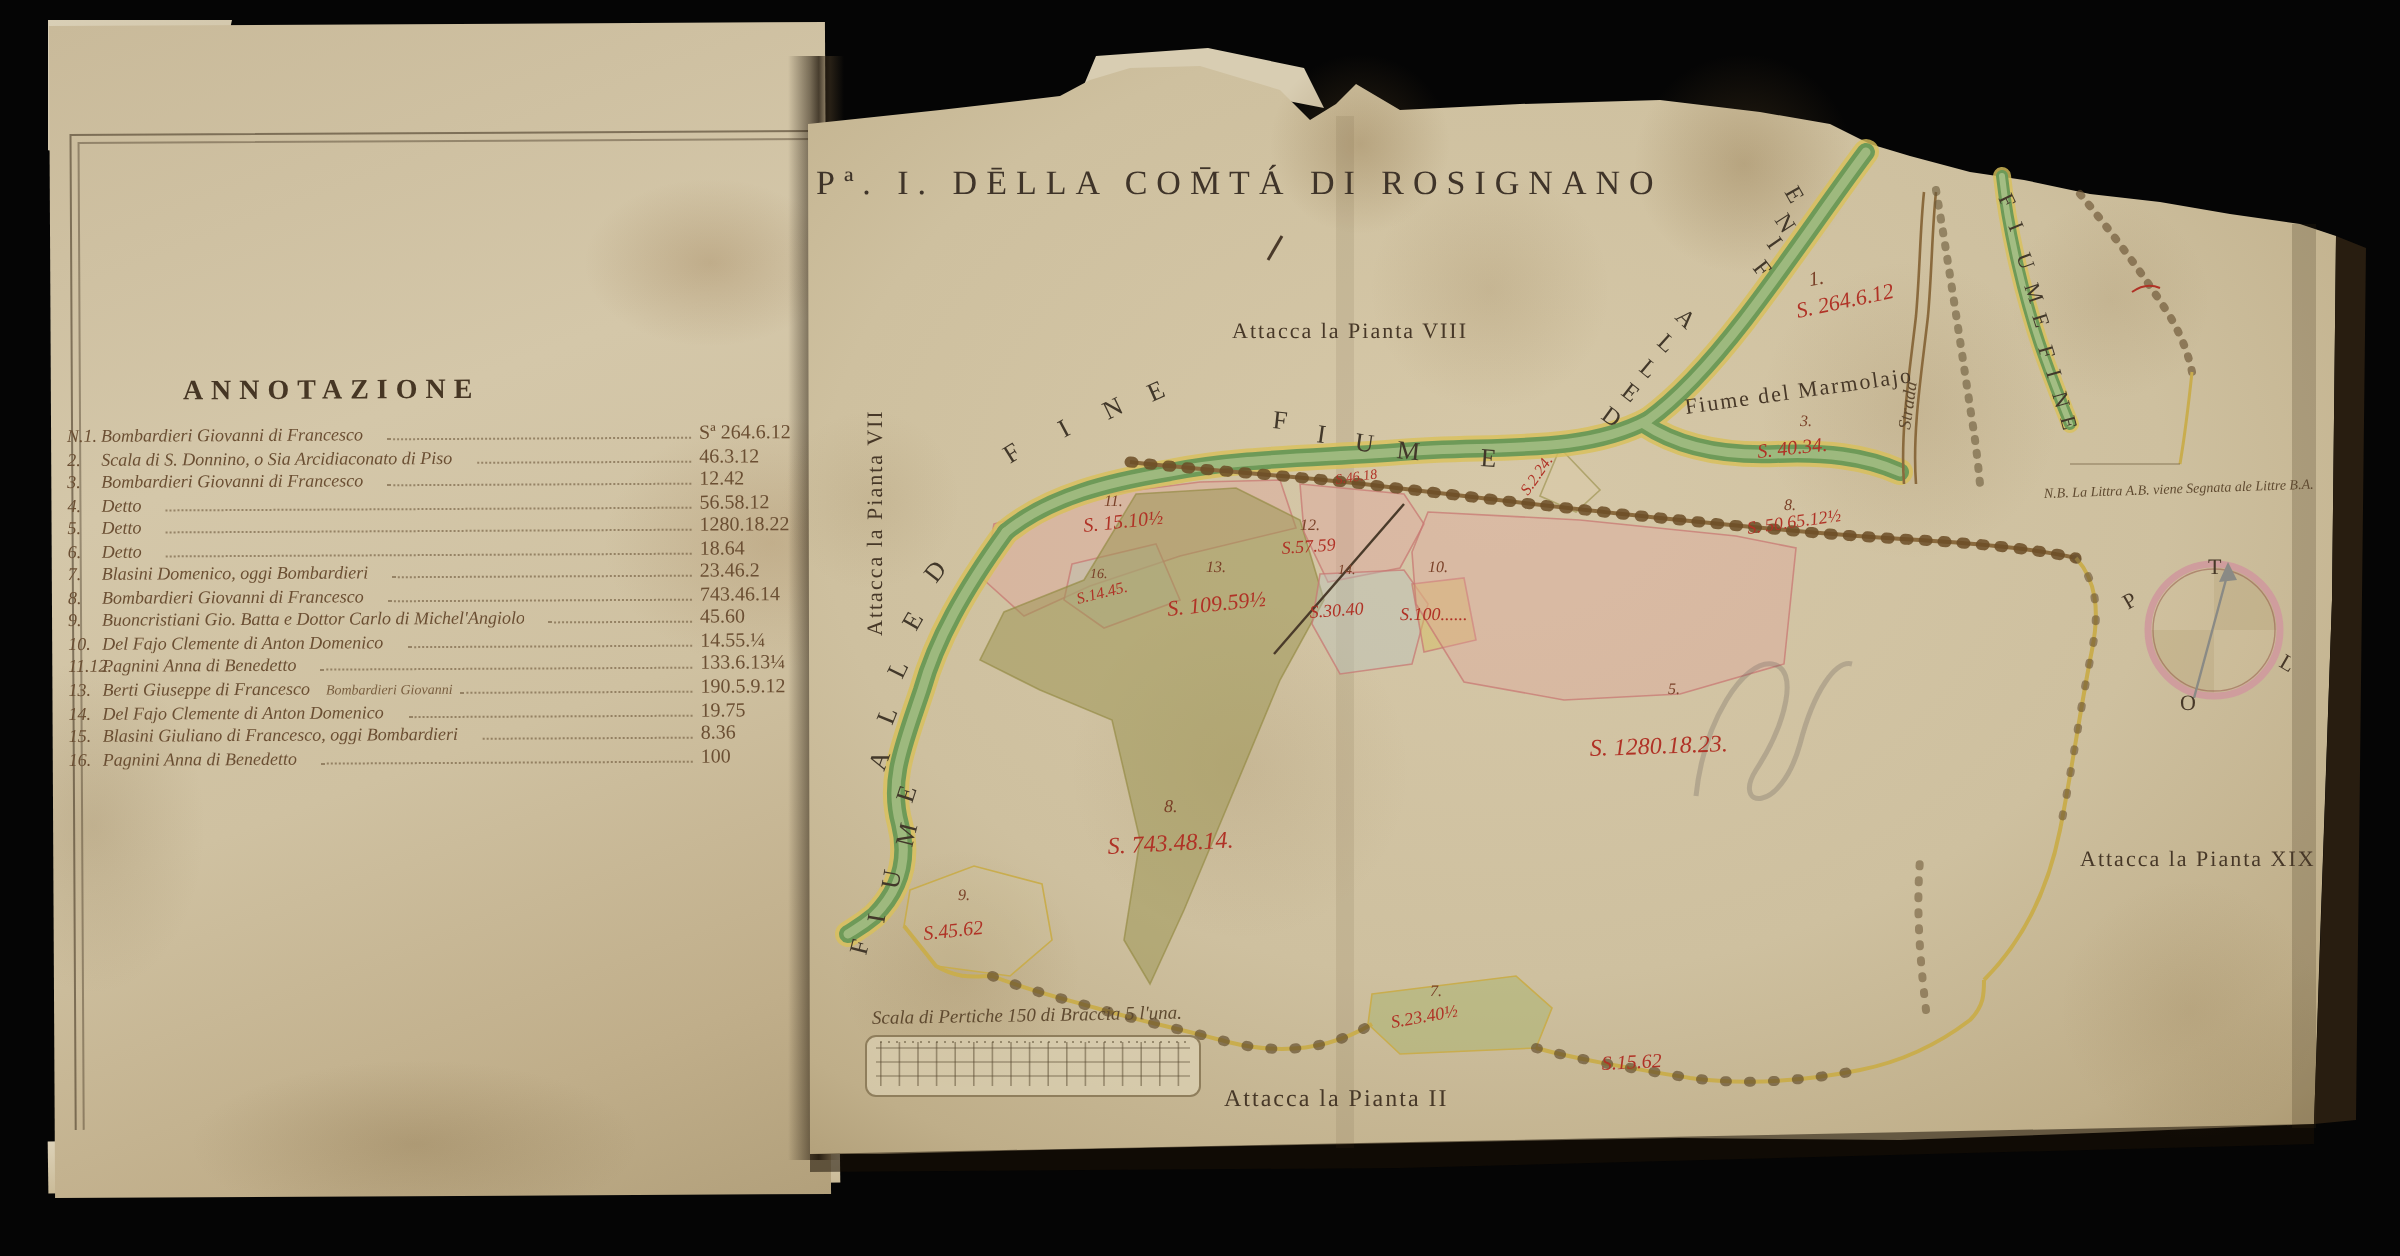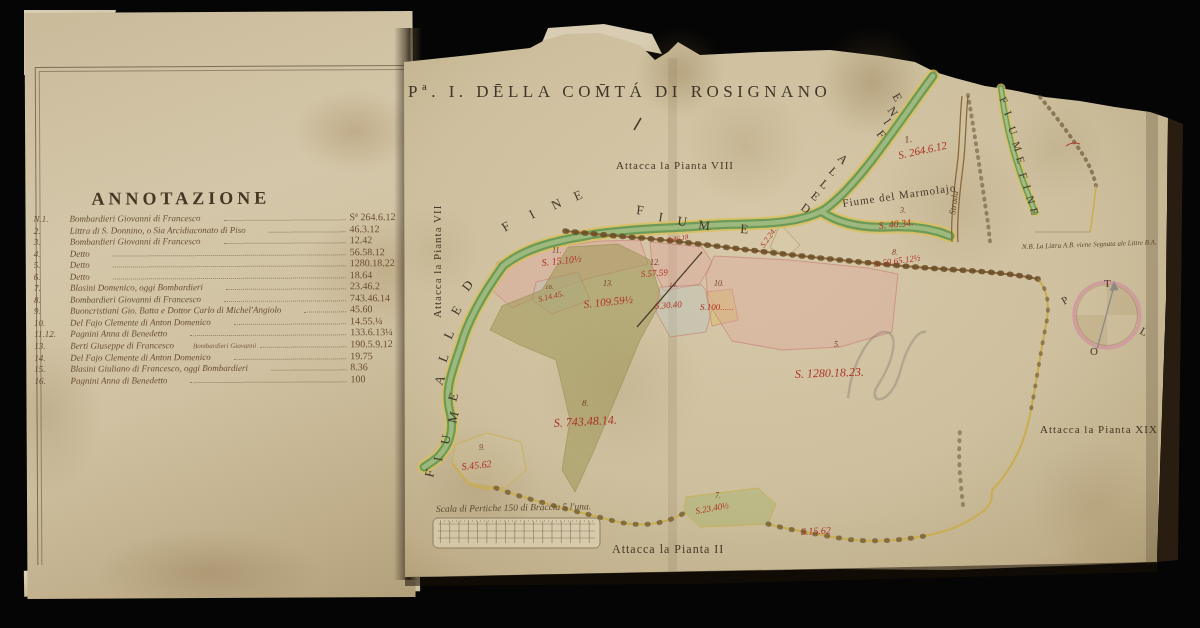--- a/index.html
+++ b/index.html
@@ -16,27 +16,27 @@
     transform:rotate(-.3deg);}
   #corner-tear{position:absolute;left:24px;top:10px;width:92px;height:74px;
     background:linear-gradient(150deg,#d9cfb6,#cdc0a2);clip-path:polygon(0 0,100% 0,82% 100%,0 88%);}
   .btear{position:absolute;background:#cdbf9f;}
   #btear1{left:30px;top:546px;width:382px;height:34px;transform:rotate(.6deg);background:linear-gradient(#d4c7a8,#c3b28e);}
   #btear2{left:24px;top:568px;width:396px;height:26px;transform:rotate(-.8deg);background:linear-gradient(#ddd2b8,#cabb98);}
   #frame{position:absolute;left:10px;top:54px;right:6px;bottom:34px;
     border-top:1.5px solid rgba(60,45,28,.55);border-left:1.5px solid rgba(60,45,28,.55);}
   #frame .inner{position:absolute;left:3px;top:3px;right:0;bottom:0;
     border-top:.8px solid rgba(60,45,28,.4);border-left:.8px solid rgba(60,45,28,.4);}
-  #anno-title{position:absolute;left:66px;top:176px;font-size:18px;letter-spacing:4px;
+  #anno-title{position:absolute;left:66px;top:176px;font-size:14px;letter-spacing:4px;
     color:#463624;font-weight:bold;}
   #rows{position:absolute;left:8px;top:200px;right:6px;}
   .row{display:flex;align-items:baseline;height:11.55px;color:#6b4f33;font-size:9px;white-space:nowrap;}
-  .row .no{width:36px;font-style:italic;flex:none;}
+  .row .no{width:17px;font-style:italic;flex:none;}
   .row .nm{font-style:italic;flex:none;max-width:238px;overflow:hidden;}
-  .row .sub{font-style:italic;font-size:7px;flex:none;margin-left:19px;color:#7a5f40;}
+  .row .sub{font-style:italic;font-size:7px;flex:none;margin-left:8px;color:#7a5f40;}
   .row .lead{flex:1;border-bottom:1px dotted rgba(90,66,38,.5);margin:0 4px 3px 4px;min-width:6px;}
   .row .val{width:58px;text-align:left;flex:none;font-size:10px;}
   
   #foldgap{position:absolute;left:394px;top:28px;width:28px;height:552px;
     background:linear-gradient(90deg,rgba(30,20,8,0) 0%,rgba(30,20,8,.5) 40%,rgba(25,16,6,.75) 55%,rgba(120,95,60,.3) 75%,rgba(30,20,8,0) 100%);}
   
   svg{position:absolute;left:0;top:0;}
   .svglab{font-family:"Liberation Serif",serif;}
   .red{fill:#b03226;font-style:italic;}
   .num{fill:#7a4128;font-style:italic;}
@@ -64,21 +64,21 @@
         <div class="row">
           <span class="no">N.1.</span>
           <span class="nm">Bombardieri Giovanni di Francesco</span>
           <span class="sub"></span>
           <span class="lead"></span>
           <span class="val">Sª 264.6.12</span>
         </div>
 
         <div class="row">
           <span class="no">2.</span>
-          <span class="nm">Littra di S. Donnino, o Sia Arcidiaconato di Piso</span>
+          <span class="nm">Scala di S. Donnino, o Sia Arcidiaconato di Piso</span>
           <span class="sub"></span>
           <span class="lead"></span>
           <span class="val">46.3.12</span>
         </div>
 
         <div class="row">
           <span class="no">3.</span>
           <span class="nm">Bombardieri Giovanni di Francesco</span>
           <span class="sub"></span>
           <span class="lead"></span>

